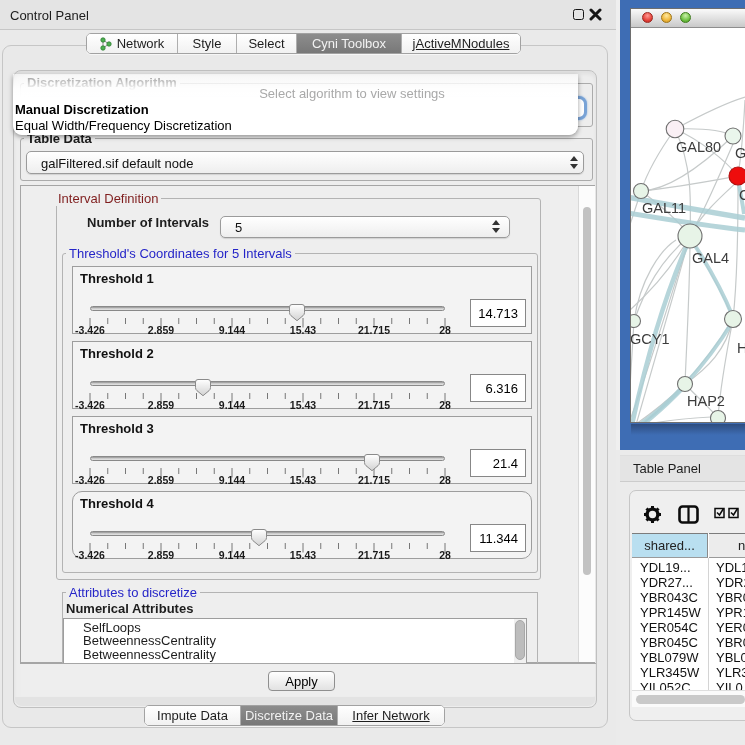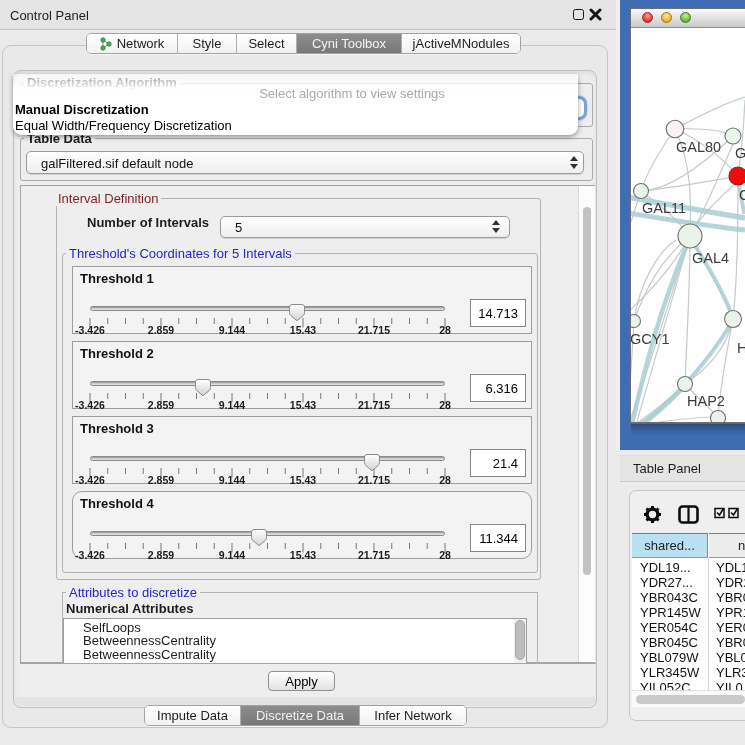--- a/index.html
+++ b/index.html
@@ -4,21 +4,21 @@
 <style>
 * { margin:0; padding:0; box-sizing:border-box; }
 html,body { width:745px; height:745px; overflow:hidden; }
 body { font-family:"Liberation Sans", sans-serif; background:#e9e9e9; position:relative; }
 .abs { position:absolute; }
 .b13 { font-size:13px; font-weight:bold; color:#1d1d1d; }
 .t13 { font-size:13px; color:#1d1d1d; }
 
 .seg { position:absolute; display:flex; height:21px; border:1px solid #a2a2a2; border-radius:5px; background:#fcfcfc; overflow:hidden; box-shadow:0 1px 0 rgba(255,255,255,.6); }
 .seg .tab { display:flex; align-items:center; justify-content:center; font-size:13px; color:#1d1d1d; border-right:1px solid #aeaeae; background:linear-gradient(#ffffff,#f1f1f1); }
-.seg .tab:last-child { border-right:none; }
+.seg .tab:last-child { border-right:none;text-decoration:underline; }
 .seg .sel { background:linear-gradient(#8d8d8d,#787878); color:#f2f2f2; }
 
 .combo { position:absolute; border:1px solid #9b9b9b; border-radius:5px; background:linear-gradient(#ffffff,#eeeeee); box-shadow:0 1px 1px rgba(0,0,0,.12); font-size:13px; color:#111; }
 .combo .ctext { position:absolute; left:14px; top:50%; transform:translateY(-50%); white-space:nowrap; }
 .arrows { position:absolute; width:8px; }
 .arrows .up { width:0; height:0; border-left:4px solid transparent; border-right:4px solid transparent; border-bottom:5px solid #333; margin-bottom:3px; }
 .arrows .dn { width:0; height:0; border-left:4px solid transparent; border-right:4px solid transparent; border-top:5px solid #333; }
 
 .grp { position:absolute; border:1px solid #ababab; border-radius:3px; }
 .gtitle { position:absolute; background:#eeeeee; padding:0 3px; white-space:nowrap; }
@@ -284,21 +284,21 @@
 <div class="abs" style="left:514px;top:619px;width:12px;height:44px;background:#f0f0f0;"></div>
 <div class="abs" style="left:515px;top:620px;width:10px;height:40px;border-radius:5px;background:#bdbdbd;border:1px solid #a8a8a8;"></div>
 
 <div class="abs" style="left:21px;top:663px;width:574px;height:33px;background:#eeeeee;"></div>
 <div class="abs" style="left:20px;top:663px;width:576px;height:1px;background:#a5a5a5;"></div>
 
 <div class="abs" style="left:268px;top:671px;width:67px;height:20px;border:1px solid #8f8f8f;border-radius:4px;background:linear-gradient(#ffffff,#e2e2e2);text-align:center;font-size:13px;color:#000;padding-top:2px;">Apply</div>
 
 <div class="seg" style="left:144px;top:705px;height:21px;">
   <div class="tab" style="width:96px;">Impute Data</div>
-  <div class="tab sel" style="width:119px;">Discretize Data</div>
+  <div class="tab sel" style="width:97px;">Discretize Data</div>
   <div class="tab" style="width:106px;">Infer Network</div>
 </div>
 
 <div class="abs" style="left:616px;top:367px;width:4px;height:5px;background:#aaaaaa;border-radius:2px;"></div>
 <div class="abs" style="left:616px;top:0;width:4px;height:745px;background:#efefef;"></div>
 <div class="abs" style="left:620px;top:0;width:125px;height:450px;background:#3e6db4;"></div>
 
 <div class="abs" style="left:630px;top:8px;width:117px;height:415px;background:#ffffff;border:1px solid #6e6e6e;"></div>
 <div class="abs" style="left:631px;top:9px;width:114.5px;height:19px;background:linear-gradient(#fafafa,#c9c9c9);border-bottom:1px solid #8e8e8e;"></div>
 <div class="abs" style="left:642px;top:12px;width:11px;height:11px;border-radius:50%;background:radial-gradient(circle at 50% 30%,#ff9a94,#e5423a 60%,#b5221c);border:.5px solid #9a2720;"></div>

